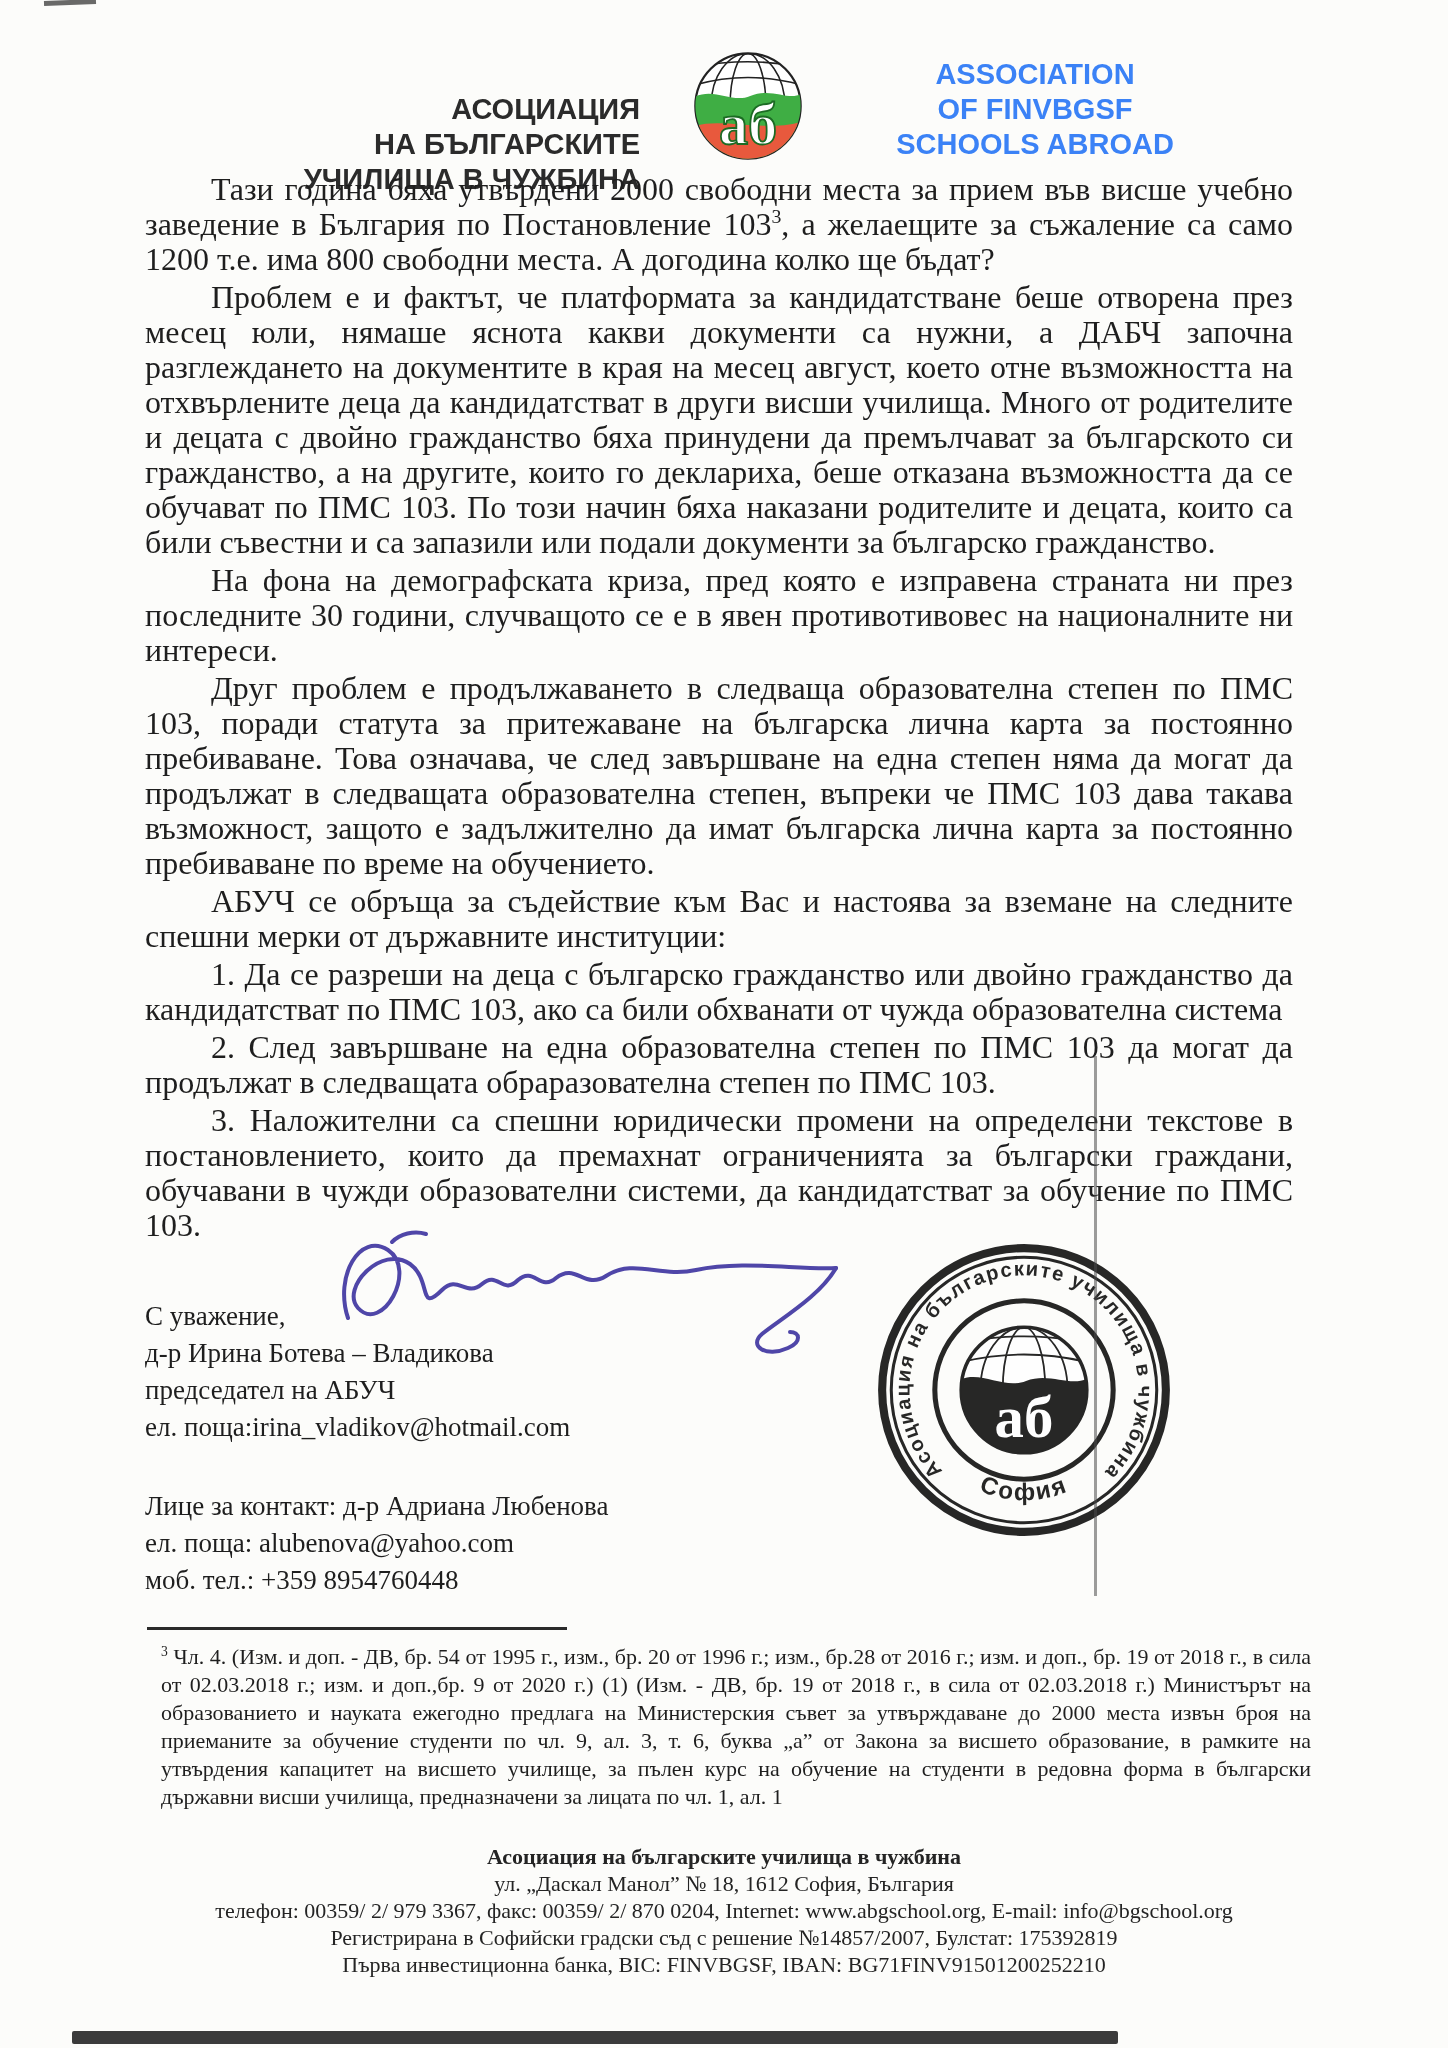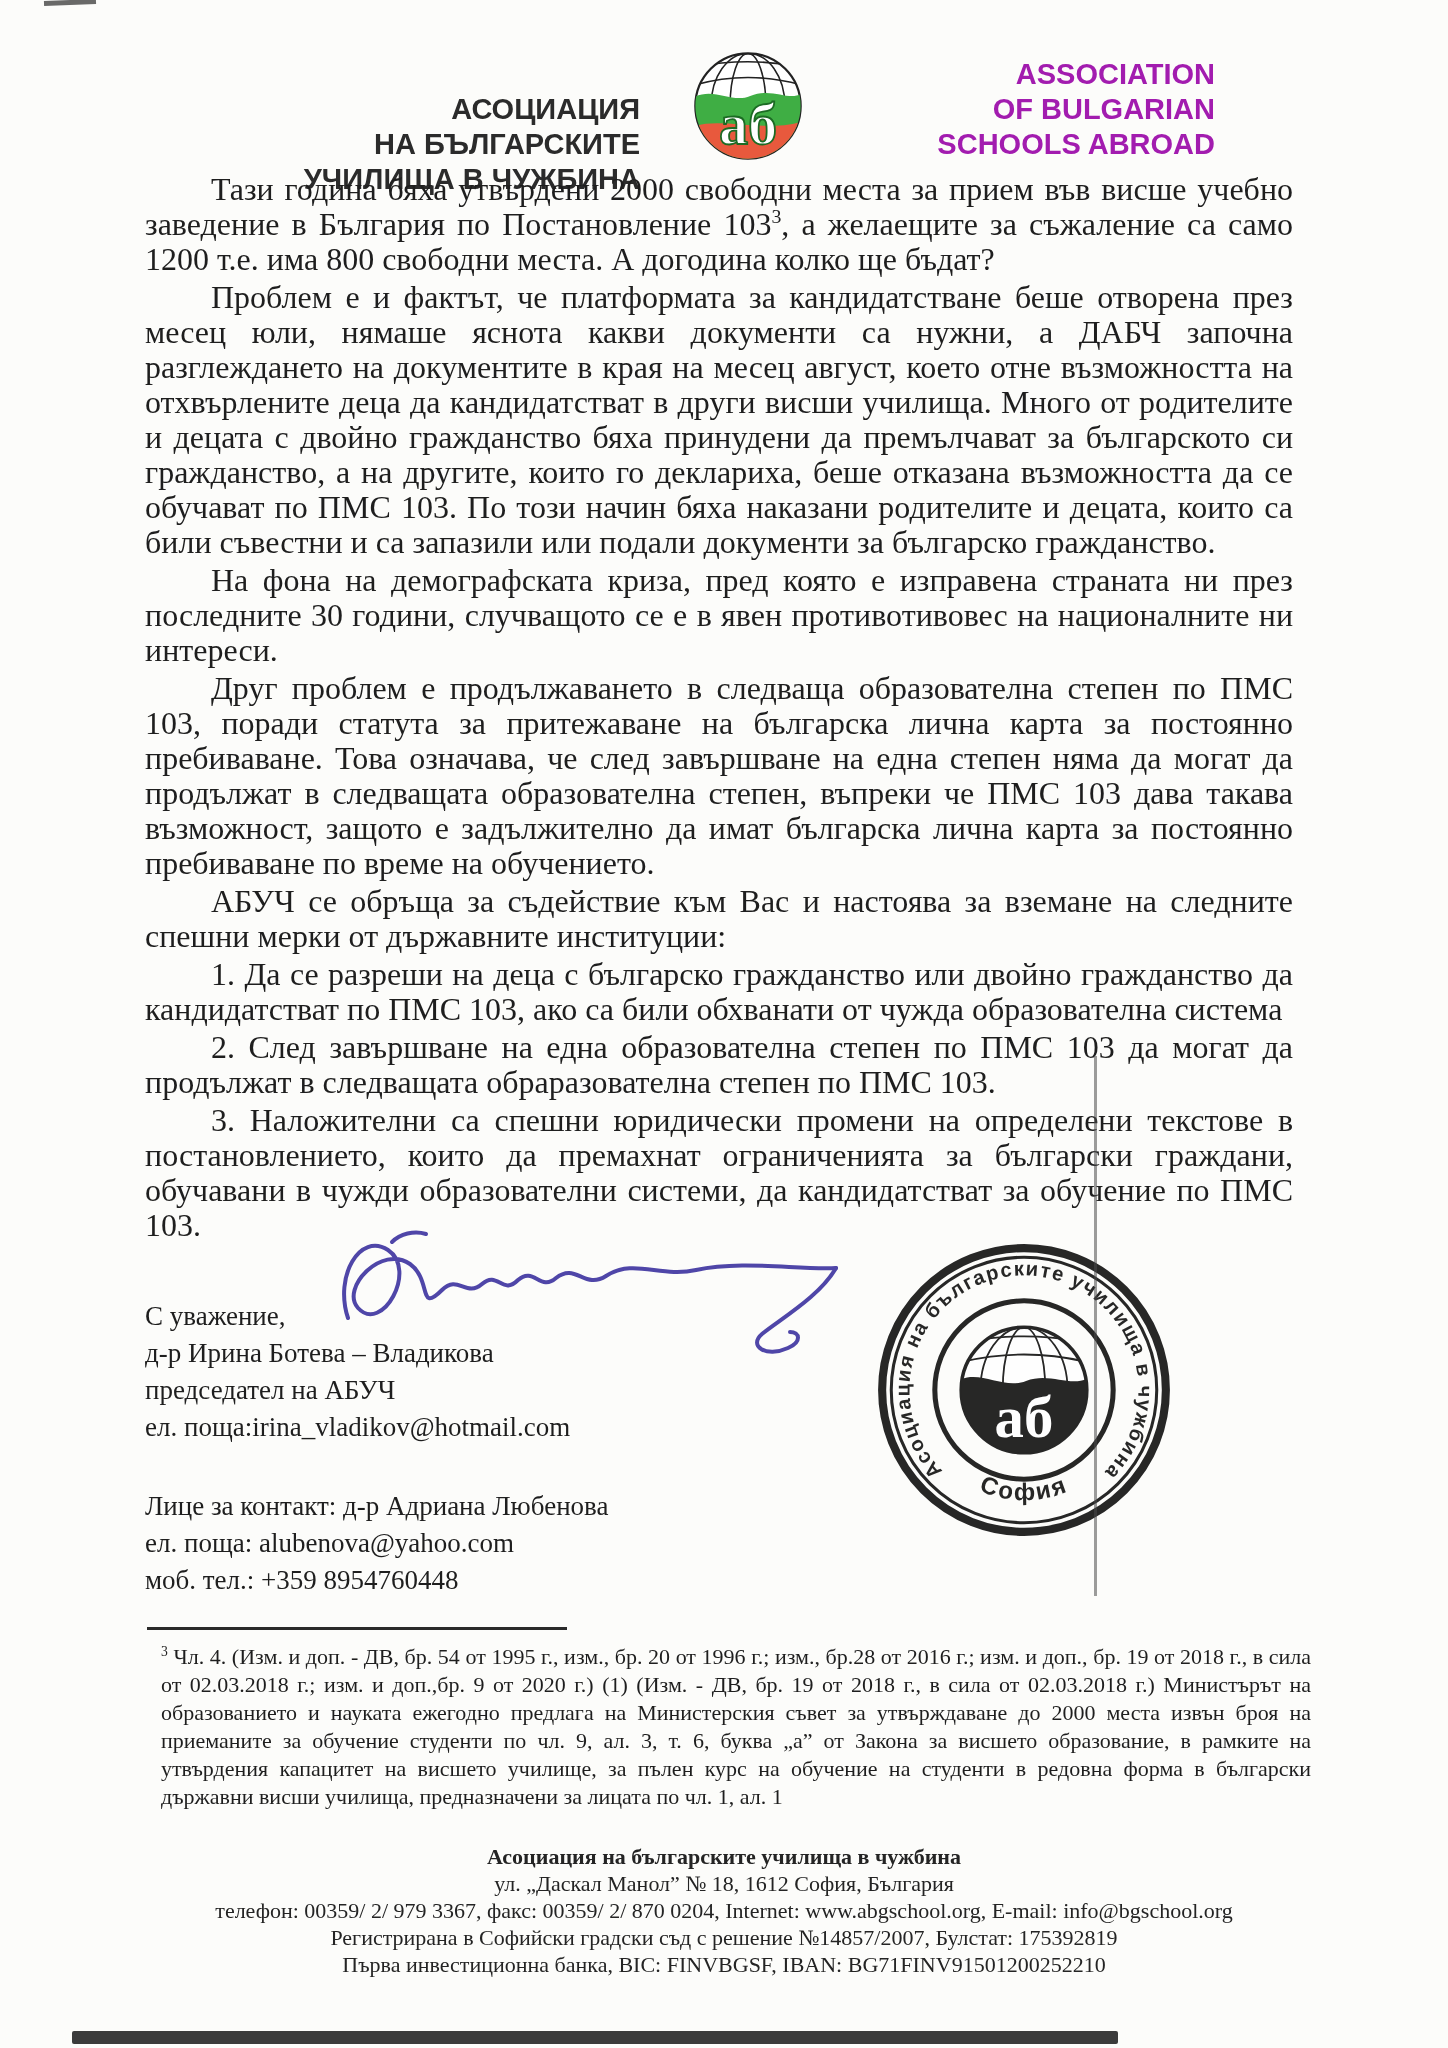--- a/index.html
+++ b/index.html
@@ -9,22 +9,22 @@
     font-family:"Liberation Serif", serif; color:#1e1e1e;
   }
   
   .org-bg{
     position:absolute; left:240px; top:57px; width:400px;
     text-align:right; font-family:"Liberation Sans", sans-serif;
     font-weight:bold; font-size:29px; line-height:35px; color:#2b2b2b;margin-top:35px;
   }
   .org-en{
     position:absolute; left:855px; top:57px; width:360px;
-    text-align:right; font-family:"Liberation Sans", sans-serif;
-    font-weight:bold; font-size:29px; line-height:35px; color:#a21caf;
+    text-align:center; font-family:"Liberation Sans", sans-serif;
+    font-weight:bold; font-size:29px; line-height:35px; color:#3b82f6;
   }
   .logo{ position:absolute; left:692px; top:50px; width:112px; height:112px; }
   
   .body-col{
     position:absolute; left:145px; top:172px; width:1148px;
     font-size:32px; line-height:35px; text-align:justify;
   }
   .body-col p{ margin:0 0 3px 0; text-indent:66px; }
   sup{ font-size:0.62em; vertical-align:super; line-height:0; }
   
@@ -93,21 +93,21 @@
     </g>
     <g clip-path="url(#logoClip)">
       <path d="M 2 42 C 20 33 36 48 52 41 C 72 33 86 46 98 39 L 98 101 L 2 101 Z" fill="#3fae44"></path>
       <path d="M 2 68 C 28 60 62 74 98 64 L 98 101 L 2 101 Z" fill="#e8593d"></path>
     </g>
     <text x="50" y="84" text-anchor="middle" font-family="Liberation Serif, serif" font-weight="bold" font-size="52" fill="#ffffff" stroke="#1c6b24" stroke-width="1.6">аб</text>
   </svg>
 
   <div class="org-en">
     <div>ASSOCIATION</div>
-    <div>OF BULGARIAN</div>
+    <div>OF FINVBGSF</div>
     <div>SCHOOLS ABROAD</div>
   </div>
 
   <div class="body-col">
     <p><span>Тази година бяха утвърдени 2000 свободни места за прием във висше учебно заведение в България по Постановление 103</span><sup>3</sup><span>, а желаещите за съжаление са само 1200 т.е. има 800 свободни места. А догодина колко ще бъдат?</span></p>
     <p>Проблем е и фактът, че платформата за кандидатстване беше отворена през месец юли, нямаше яснота какви документи са нужни, а ДАБЧ започна разглеждането на документите в края на месец август, което отне възможността на отхвърлените деца да кандидатстват в други висши училища. Много от родителите и децата с двойно гражданство бяха принудени да премълчават за българското си гражданство, а на другите, които го деклариха, беше отказана възможността да се обучават по ПМС 103. По този начин бяха наказани родителите и децата, които са били съвестни и са запазили или подали документи за българско гражданство.</p>
     <p>На фона на демографската криза, пред която е изправена страната ни през последните 30 години, случващото се е в явен противотивовес на националните ни интереси.</p>
     <p>Друг проблем е продължаването в следваща образователна степен по ПМС 103, поради статута за притежаване на българска лична карта за постоянно пребиваване. Това означава, че след завършване на една степен няма да могат да продължат в следващата образователна степен, въпреки че ПМС 103 дава такава възможност, защото е задължително да имат българска лична карта за постоянно пребиваване по време на обучението.</p>
     <p>АБУЧ се обръща за съдействие към Вас и настоява за вземане на следните спешни мерки от държавните институции:</p>
     <p>1. Да се разреши на деца с българско гражданство или двойно гражданство да кандидатстват по ПМС 103, ако са били обхванати от чужда образователна система</p>

